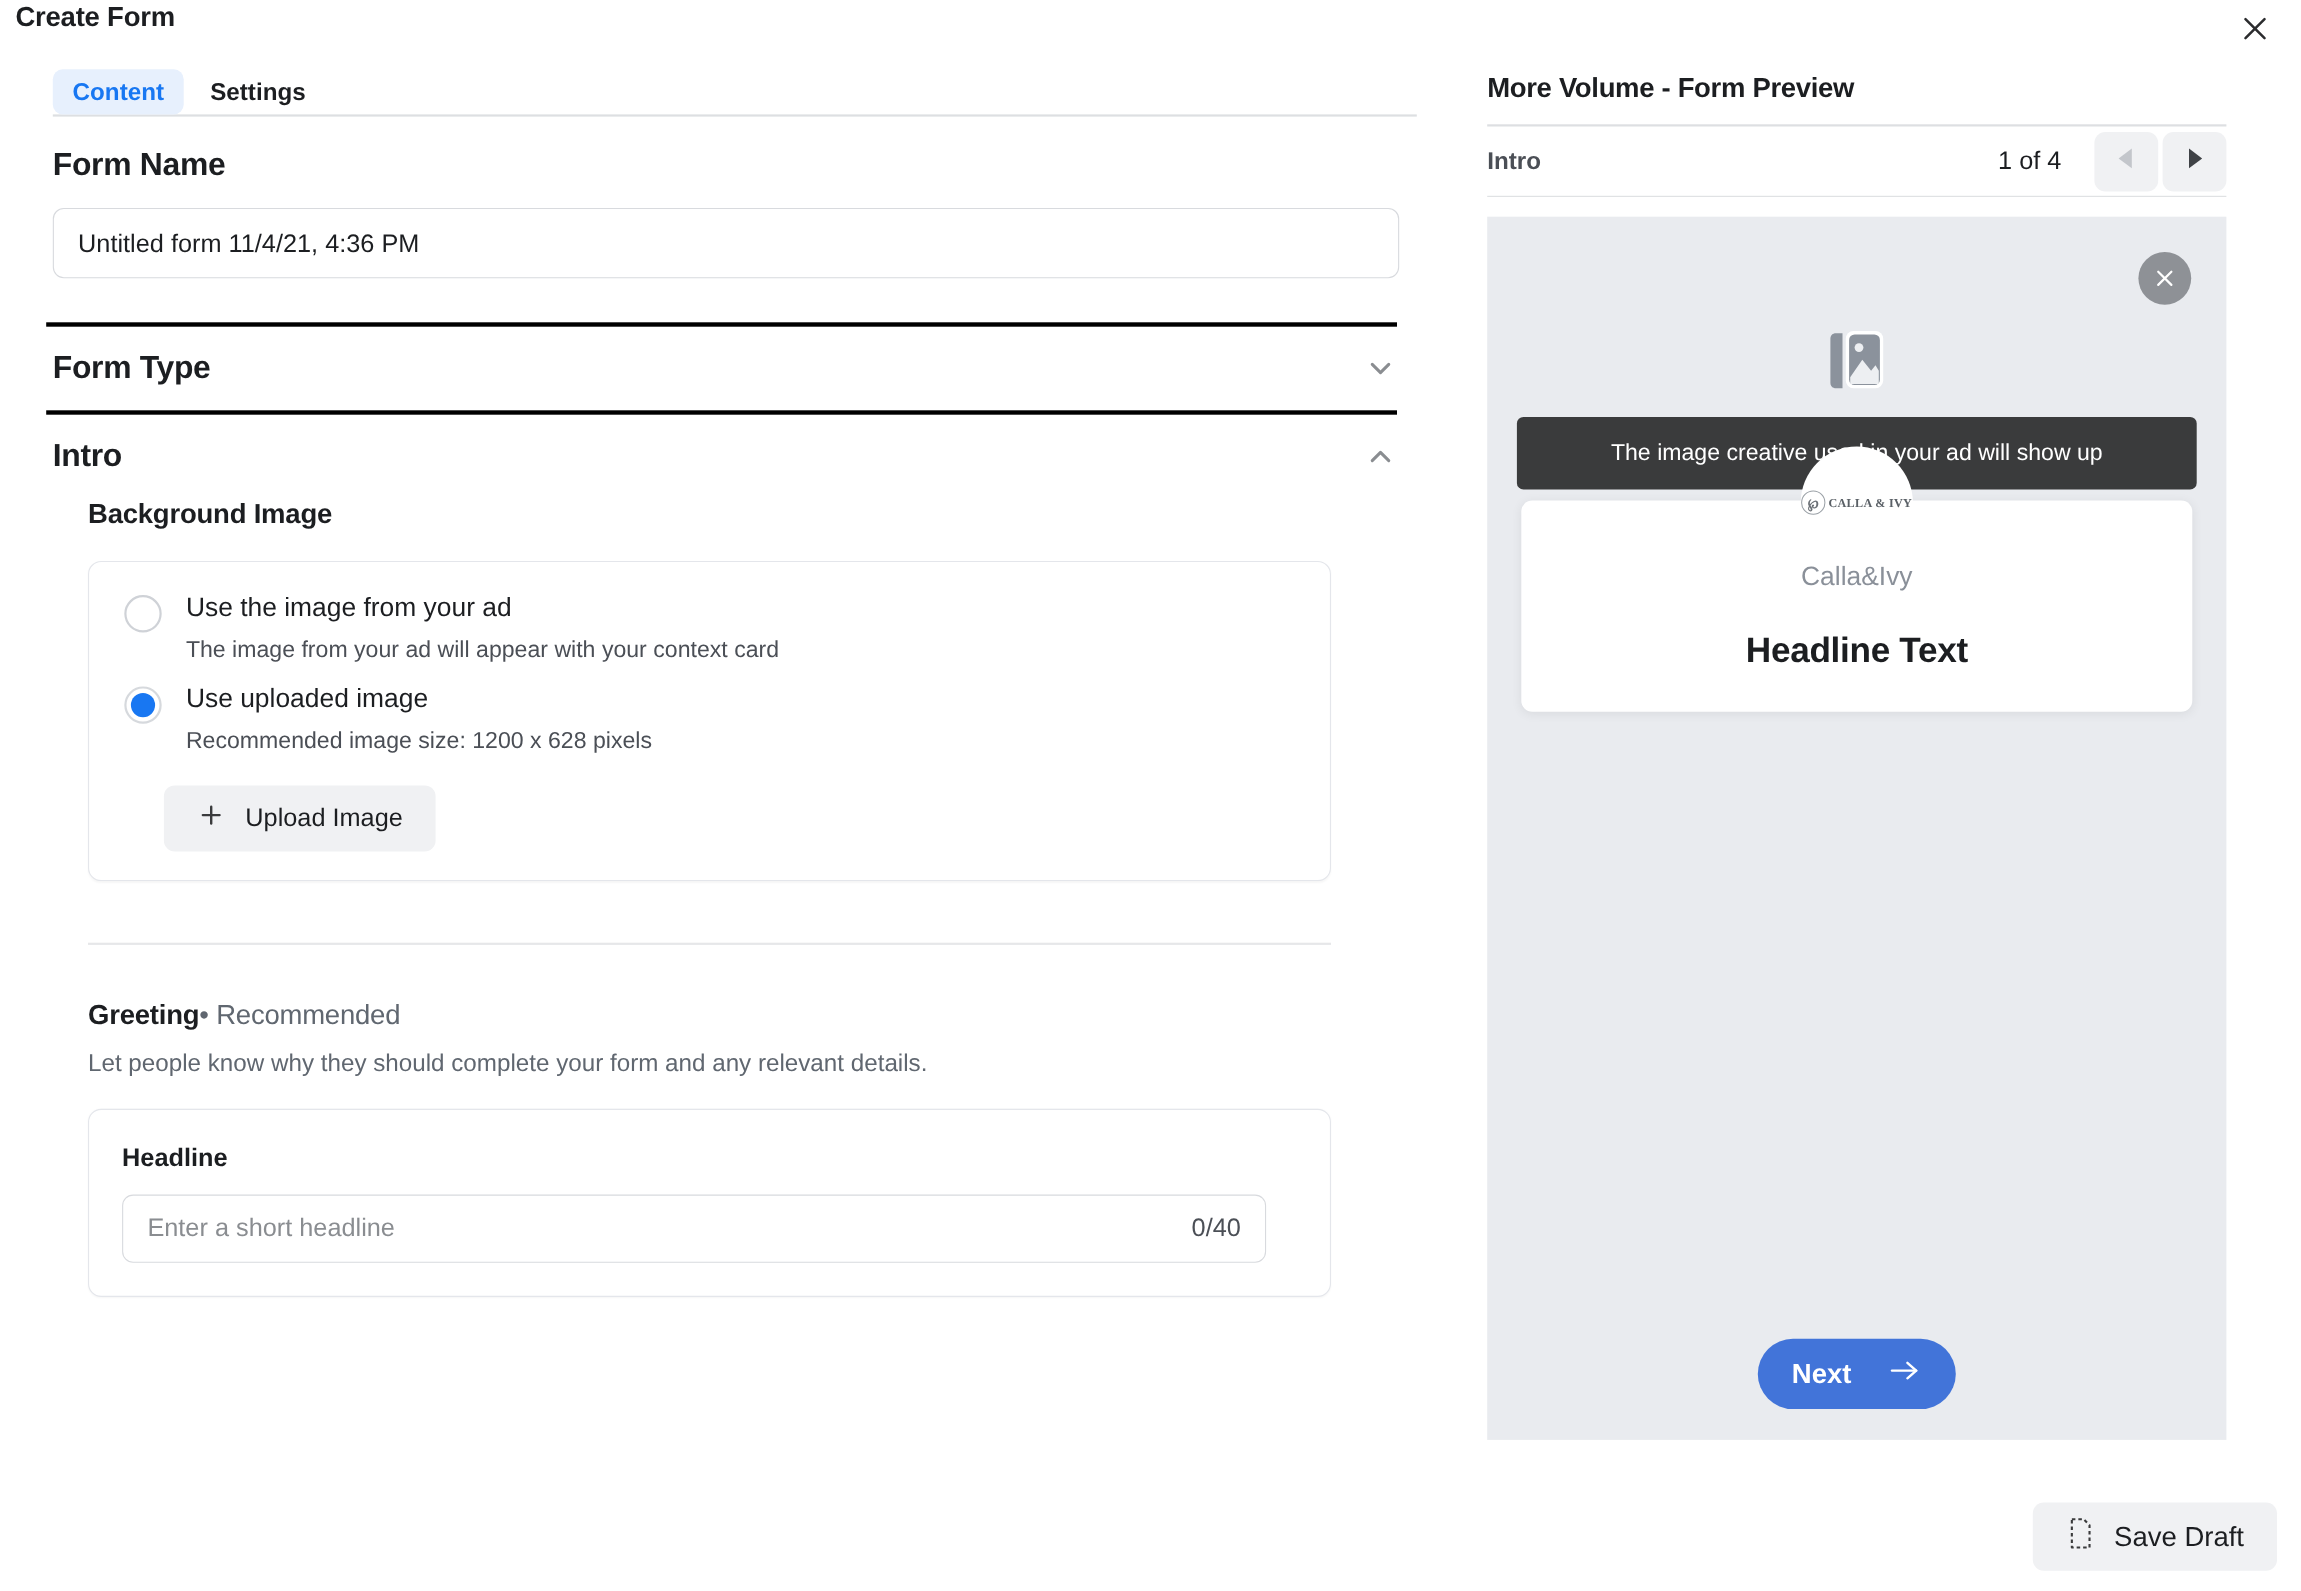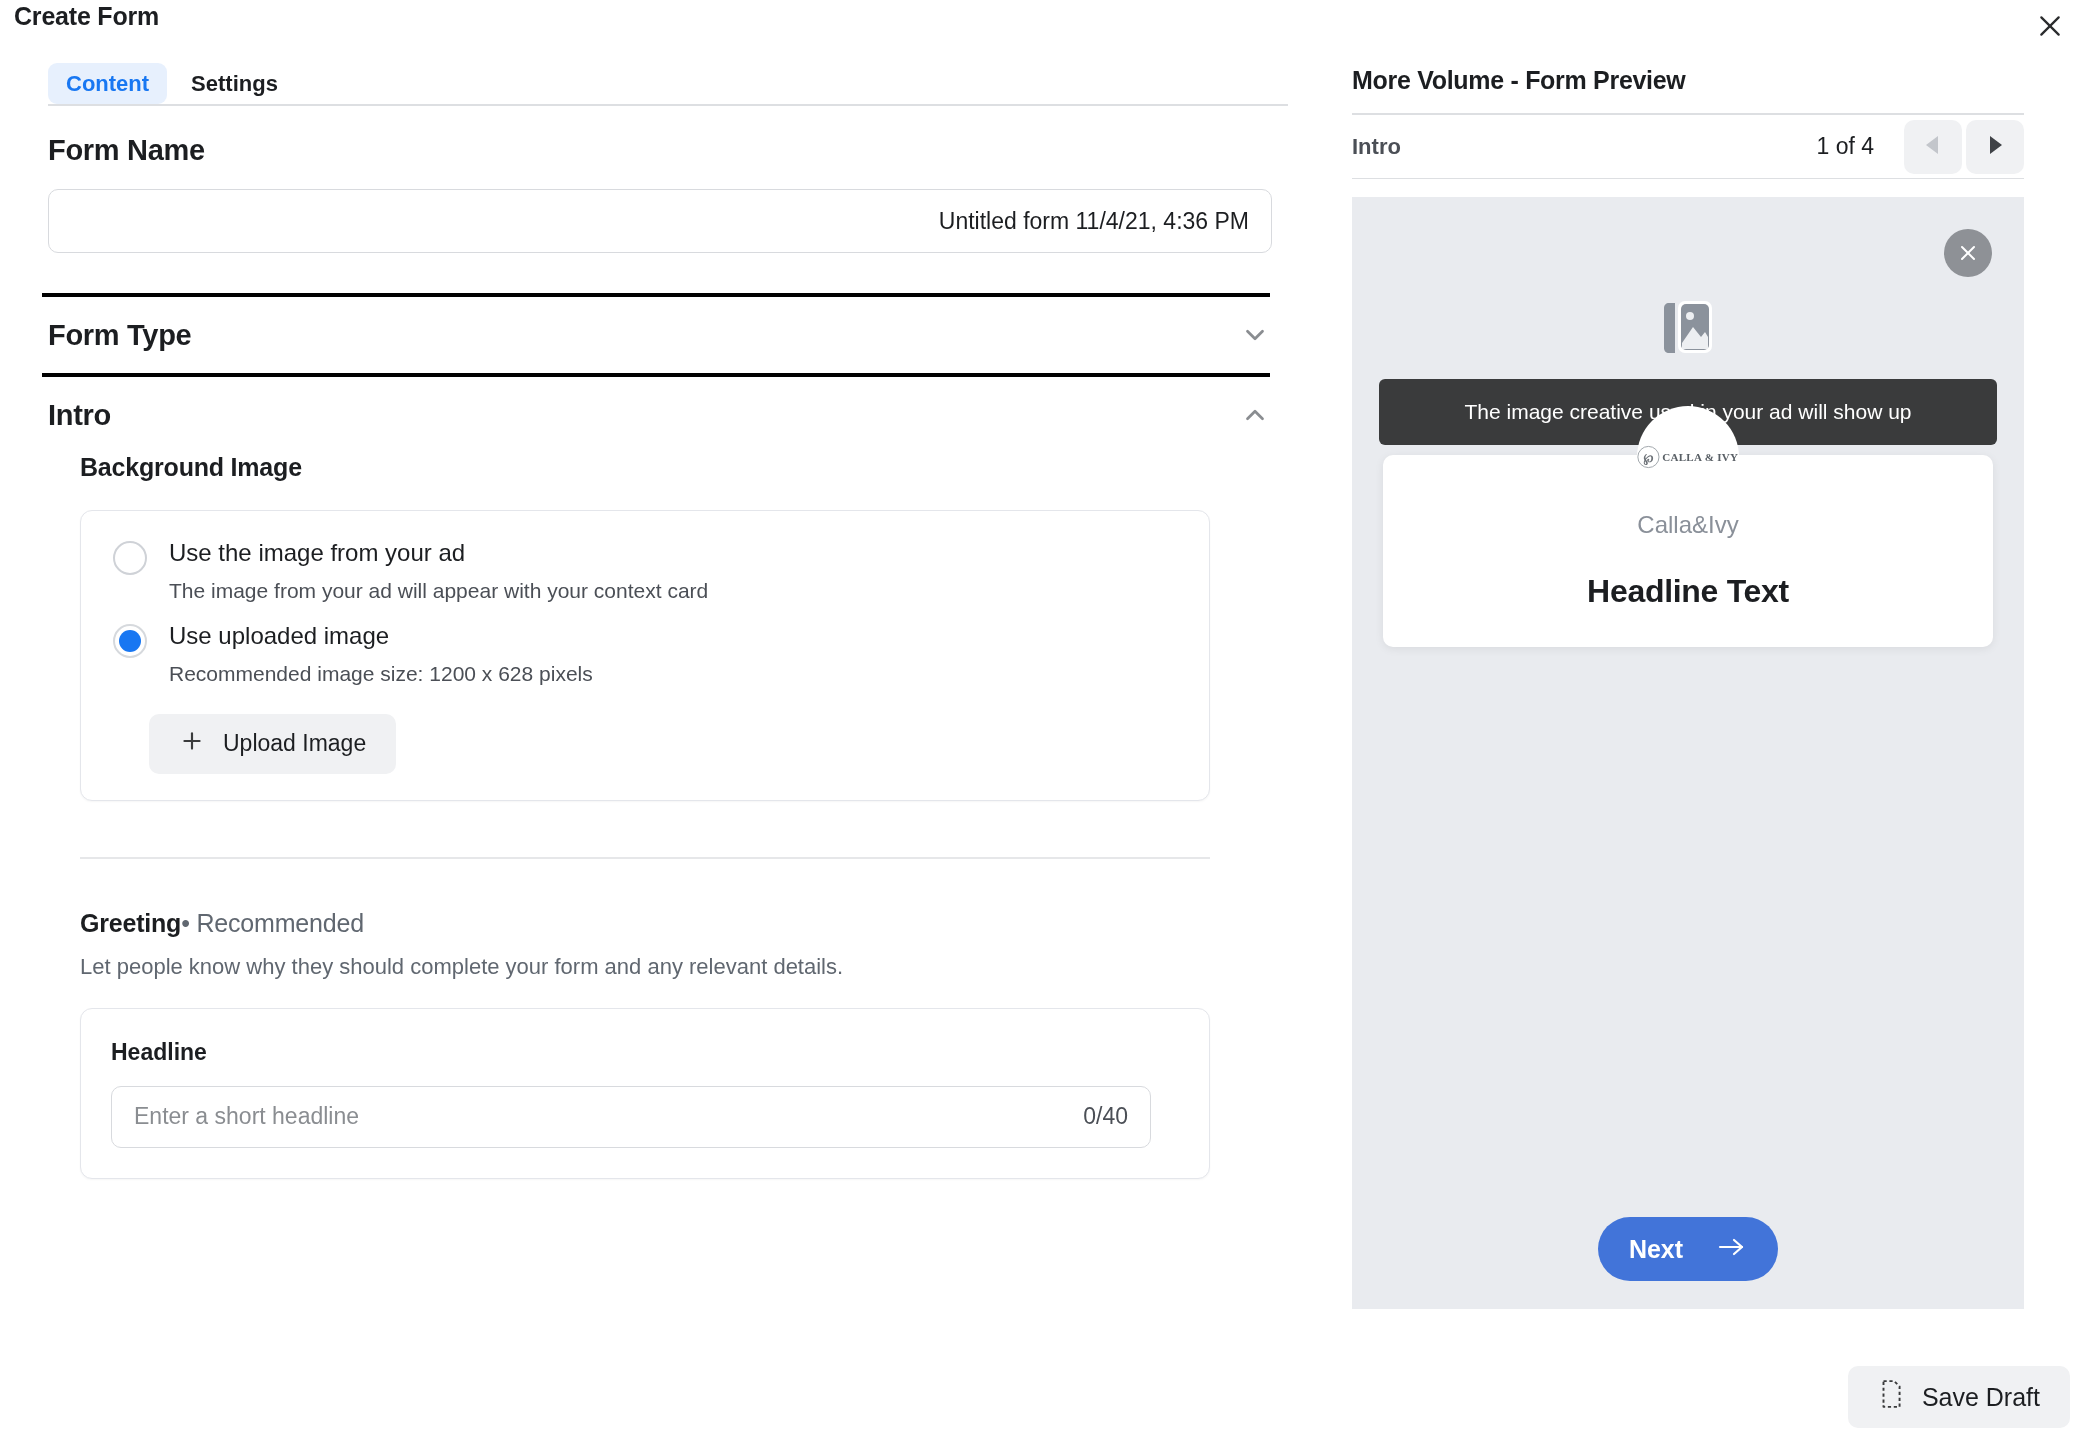--- a/index.html
+++ b/index.html
@@ -89,21 +89,20 @@
     width: 1224px;
     height: 64px;
     border: 1px solid #d8dade;
     border-radius: 10px;
     display: flex;
     align-items: center;
     padding: 0 22px;
     font-size: 23px;
     color: #1c1e21;
     background: #fff;
-    justify-content: flex-end;
   }
 
   .hr-black {
     margin-left: 42px;
     width: 1228px;
     height: 4px;
     background: #000;
   }
   .sp-40 { height: 40px; }
 

